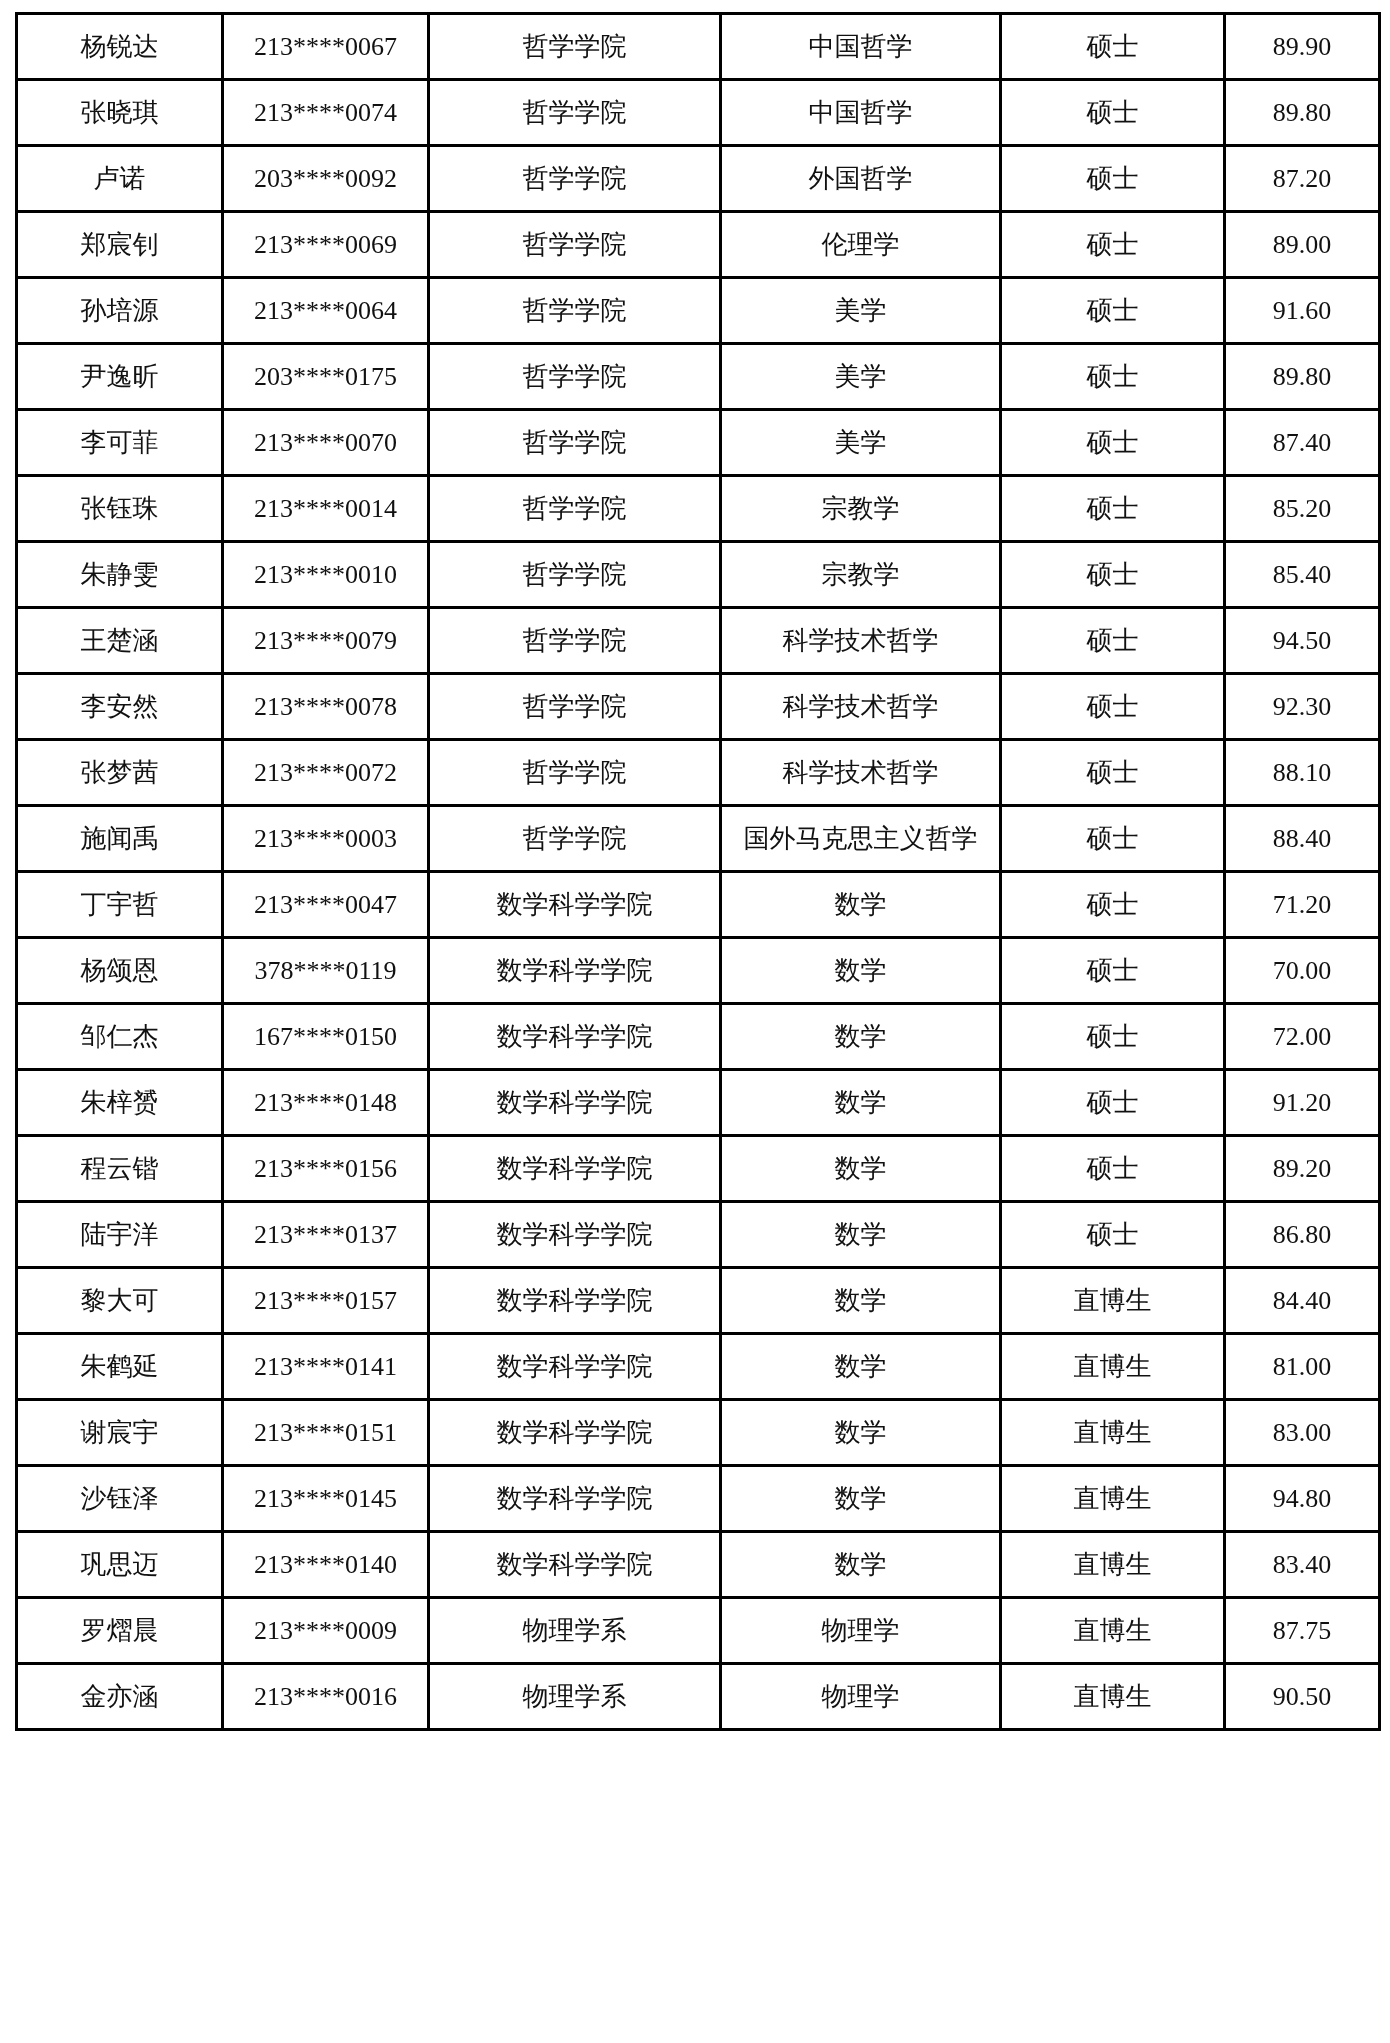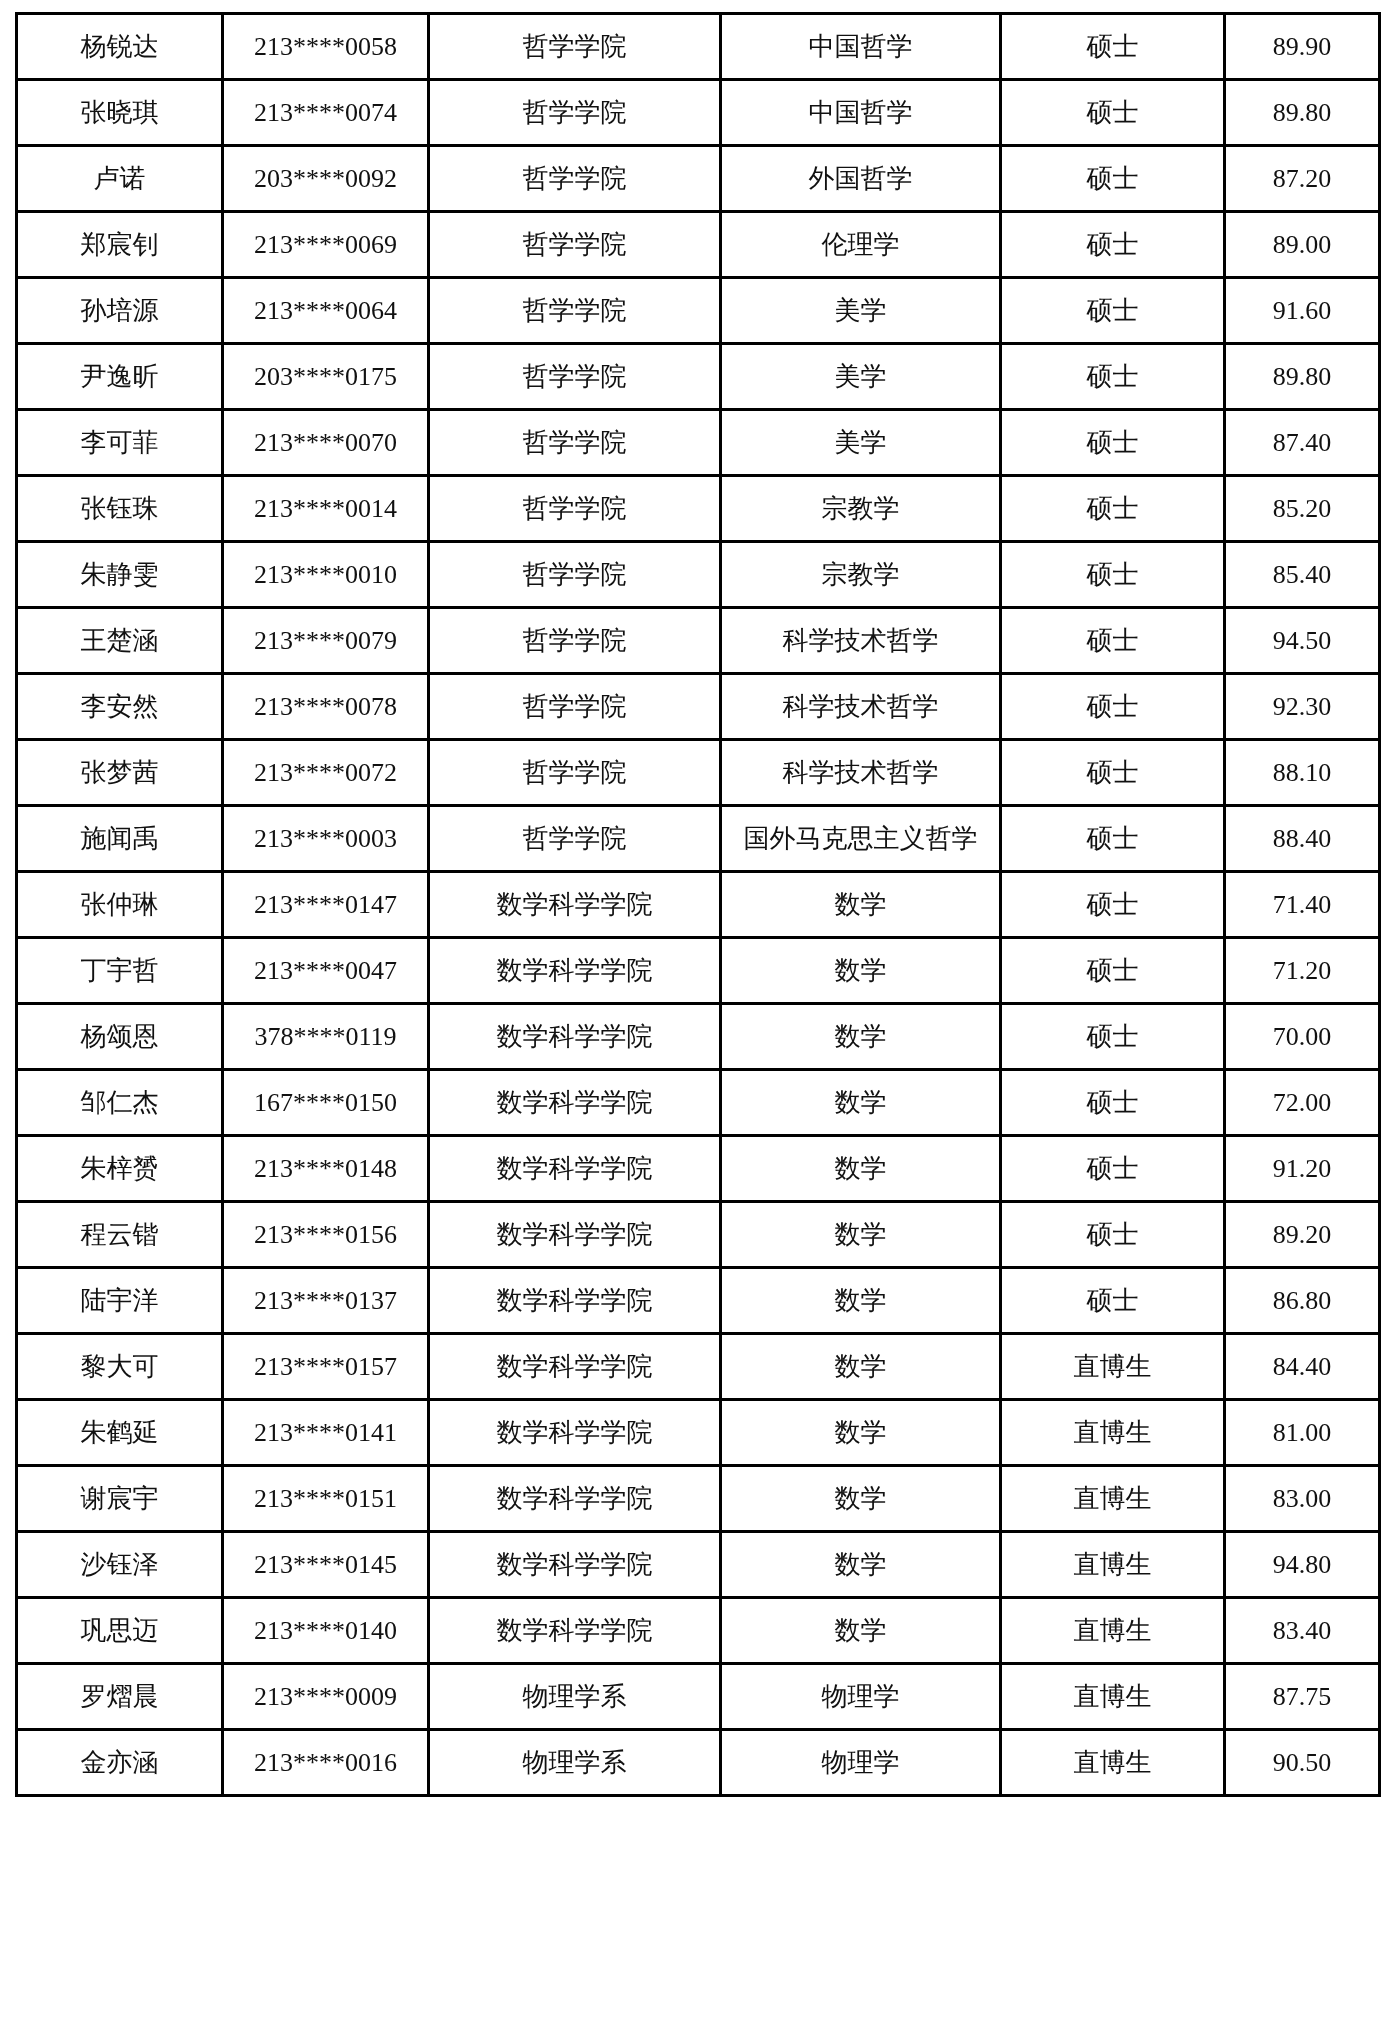--- a/index.html
+++ b/index.html
@@ -35,21 +35,21 @@
     <col class="c1">
       <col class="c2">
       <col class="c3">
       <col class="c4">
       <col class="c5">
       <col class="c6">
   </colgroup>
   <tbody id="tbody">
       <tr>
         <td>杨锐达</td>
-        <td>213****0058</td>
+        <td>213****0067</td>
         <td>哲学学院</td>
         <td>中国哲学</td>
         <td>硕士</td>
         <td>89.90</td>
       </tr>
       <tr>
         <td>张晓琪</td>
         <td>213****0074</td>
         <td>哲学学院</td>
         <td>中国哲学</td>
@@ -136,28 +136,20 @@
         <td>硕士</td>
         <td>88.10</td>
       </tr>
       <tr>
         <td>施闻禹</td>
         <td>213****0003</td>
         <td>哲学学院</td>
         <td>国外马克思主义哲学</td>
         <td>硕士</td>
         <td>88.40</td>
-      </tr>
-      <tr>
-        <td>张仲琳</td>
-        <td>213****0147</td>
-        <td>数学科学学院</td>
-        <td>数学</td>
-        <td>硕士</td>
-        <td>71.40</td>
       </tr>
       <tr>
         <td>丁宇哲</td>
         <td>213****0047</td>
         <td>数学科学学院</td>
         <td>数学</td>
         <td>硕士</td>
         <td>71.20</td>
       </tr>
       <tr>

